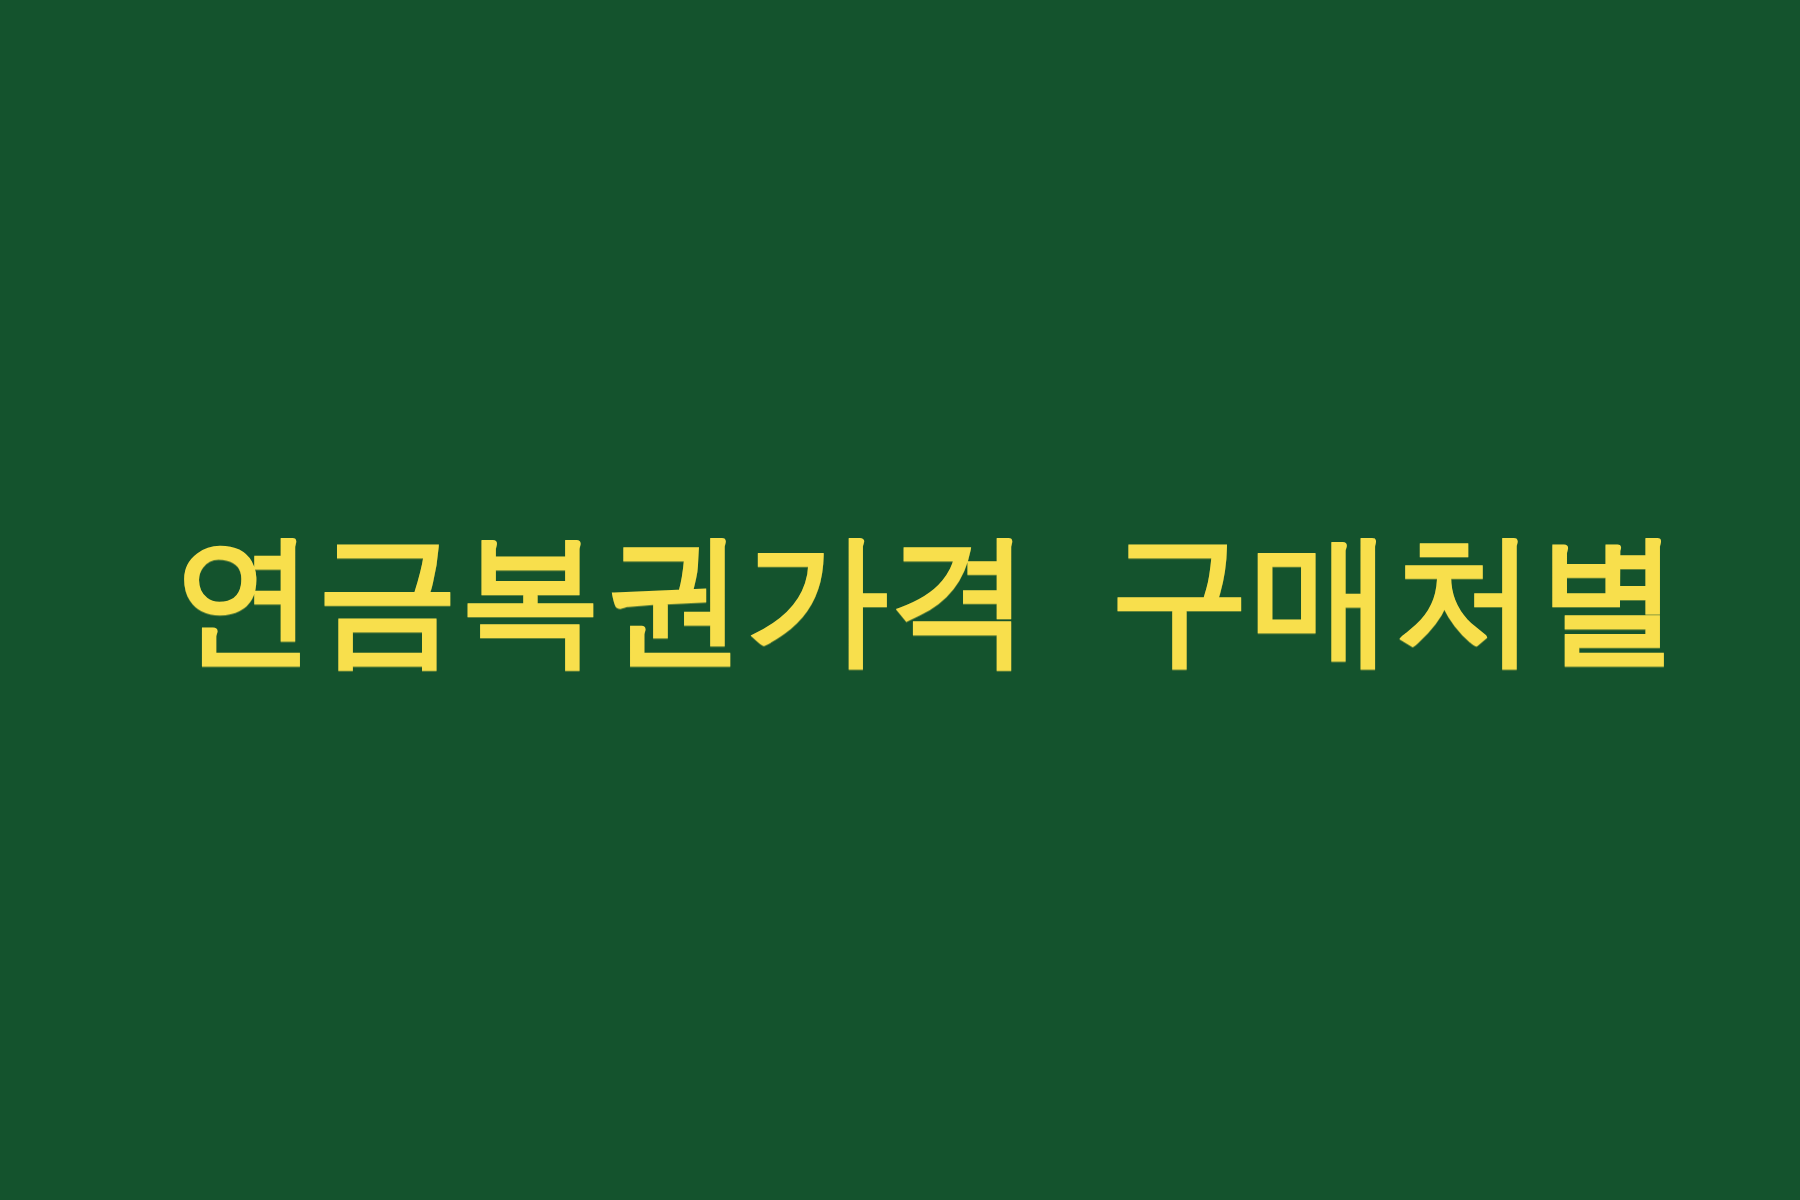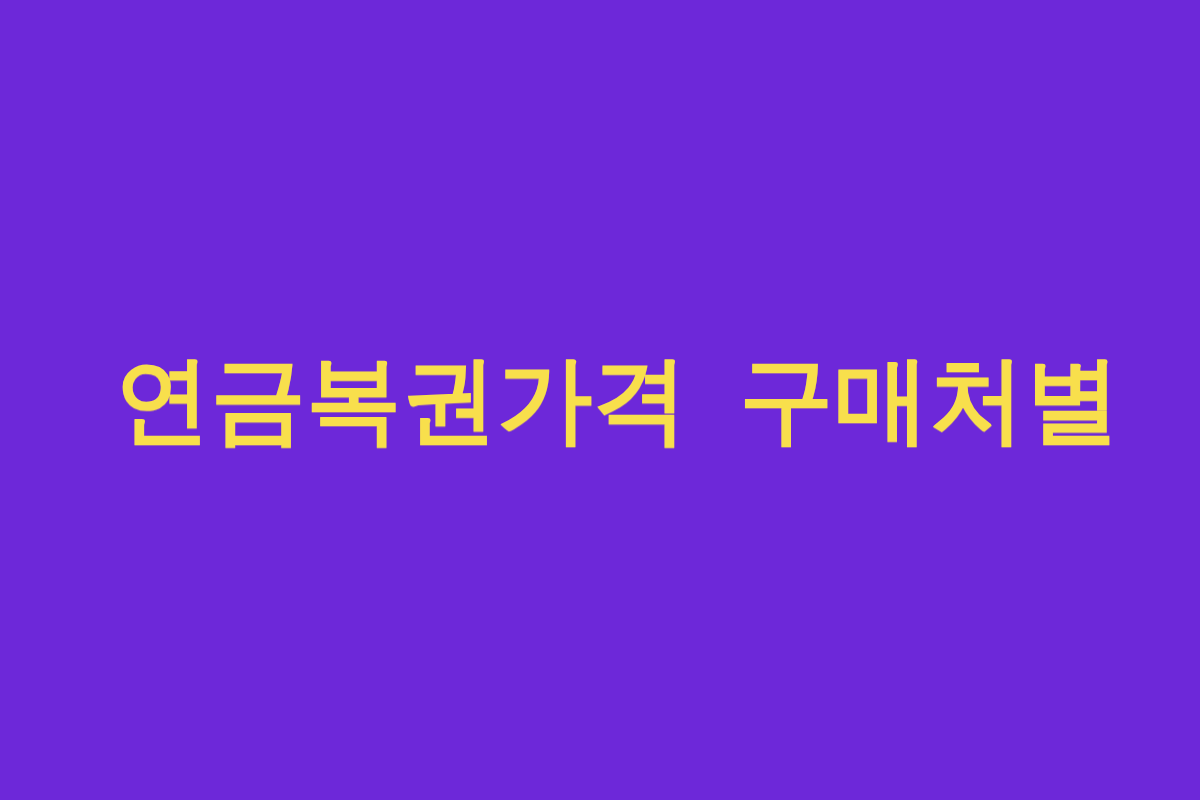--- a/index.html
+++ b/index.html
@@ -48,19 +48,19 @@
   }
 
   .headline .line {
     display: block;
     white-space: nowrap;
   }
 </style>
 </head>
 <body>
 
-<div class="banner" style="background: #6d28d9; padding-left: 36px;">
+<div class="banner" style="background: #14532d; padding-left: 36px;">
 
   <h1 class="headline" style="color: rgb(248, 223, 76); text-align: center;">
     <span class="line">연금복권가격 구매처별</span>
   </h1>
 
 </div>
 
 </body></html>

